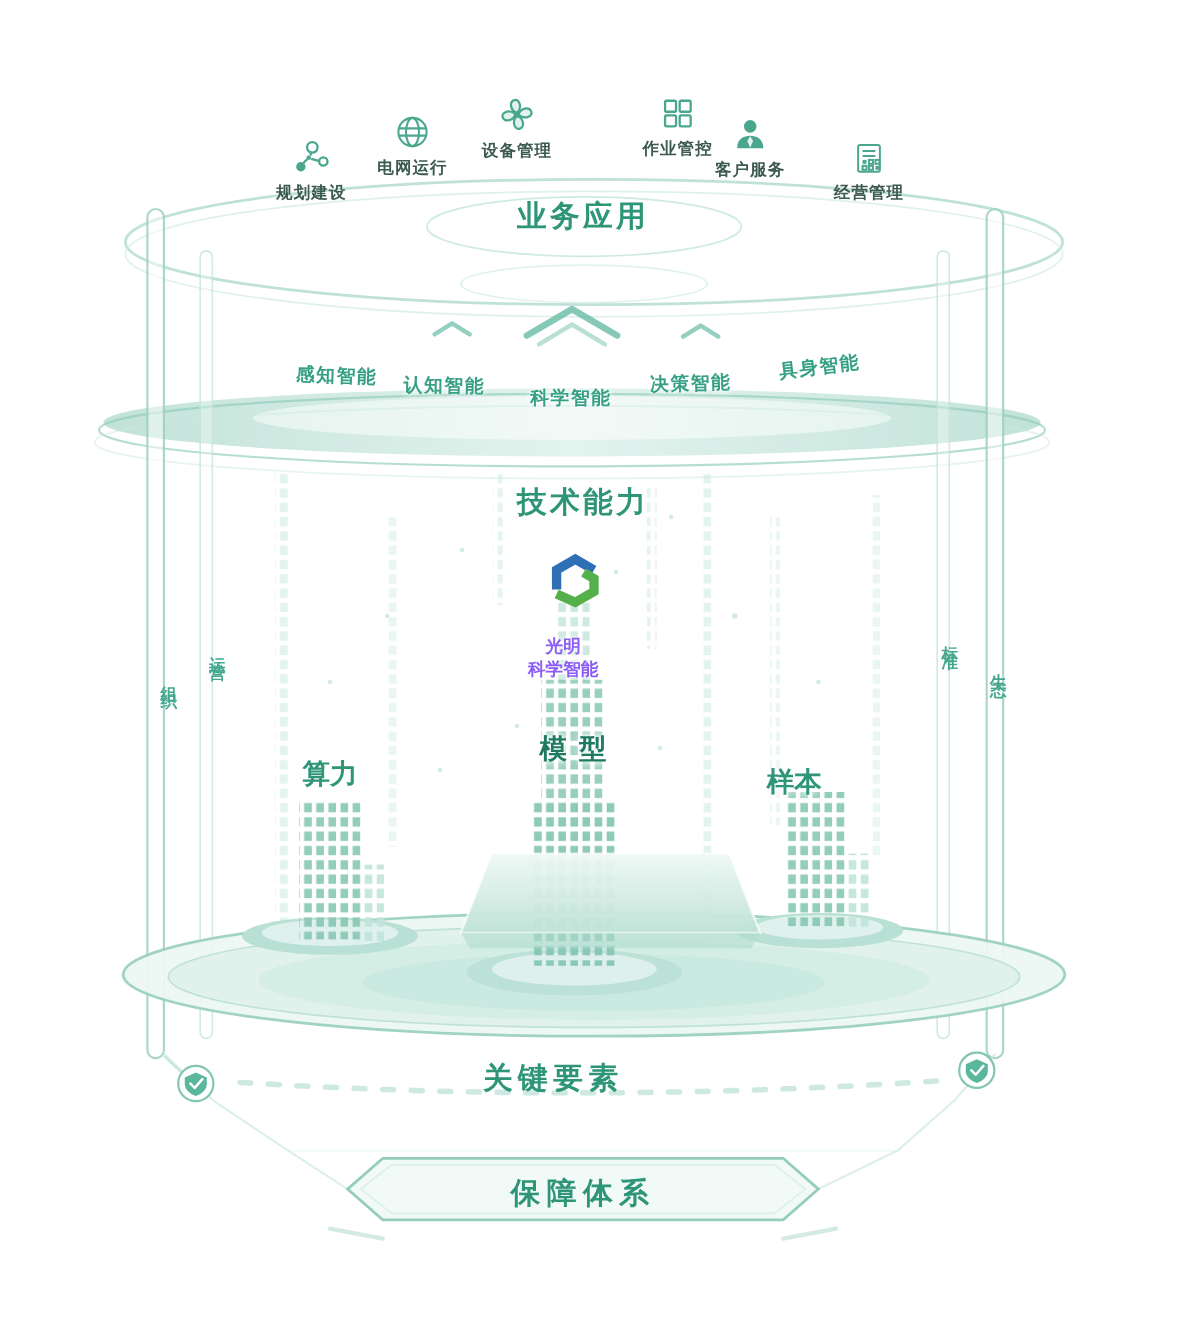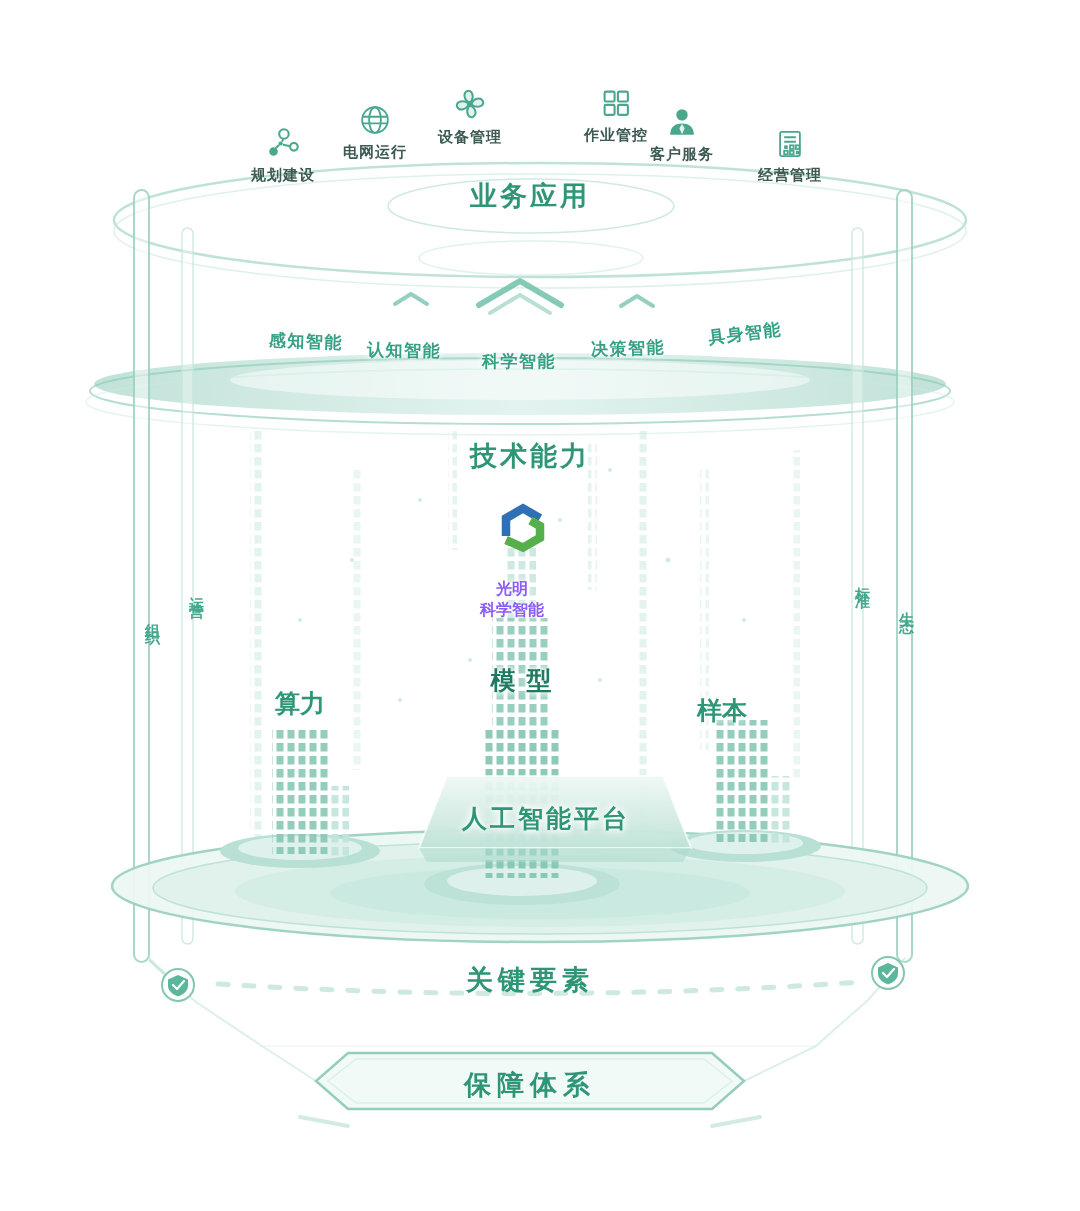--- a/index.html
+++ b/index.html
@@ -245,22 +245,21 @@
     <path d="M-17 12 L0 19.6 L17 9.8 L17 -2 L7.5 -7.5" fill="none" stroke="#55b04b" stroke-width="8.5"></path>
   </svg>
   <div class="brand" style="left:512px;top:578px">
     <div>光明</div>
     <div>科学智能</div>
   </div>
   <div class="h-title halo" style="left:522px;top:664px;font-size:25px;color:#1e7a60;letter-spacing:2px">模 型</div>
 
   <div class="h-title halo" style="left:300px;top:687px;font-size:25px">算力</div>
   <div class="h-title halo" style="left:722px;top:694px;font-size:25px">样本</div>
-  <div class="h-title halo" style="left:546px;top:802px;font-size:25px;letter-spacing:3px">人工智能平台</div>
-  <div class="h-title" style="left:530px;top:962px;font-size:27px;letter-spacing:5px">关键要素</div>
+  <div class="h-title" style="left:503px;top:962px;font-size:27px;letter-spacing:5px">关键要素</div>
 
   <div class="v-label" style="left:152px;top:618px">组织</div>
   <div class="v-label" style="left:196px;top:592px">运营</div>
   <div class="v-label" style="left:862px;top:582px">标准</div>
   <div class="v-label" style="left:906px;top:607px">生态</div>
 
   <div class="h-title" style="left:530px;top:1067px;font-size:27px;letter-spacing:6px">保障体系</div>
 
 </div>
 

